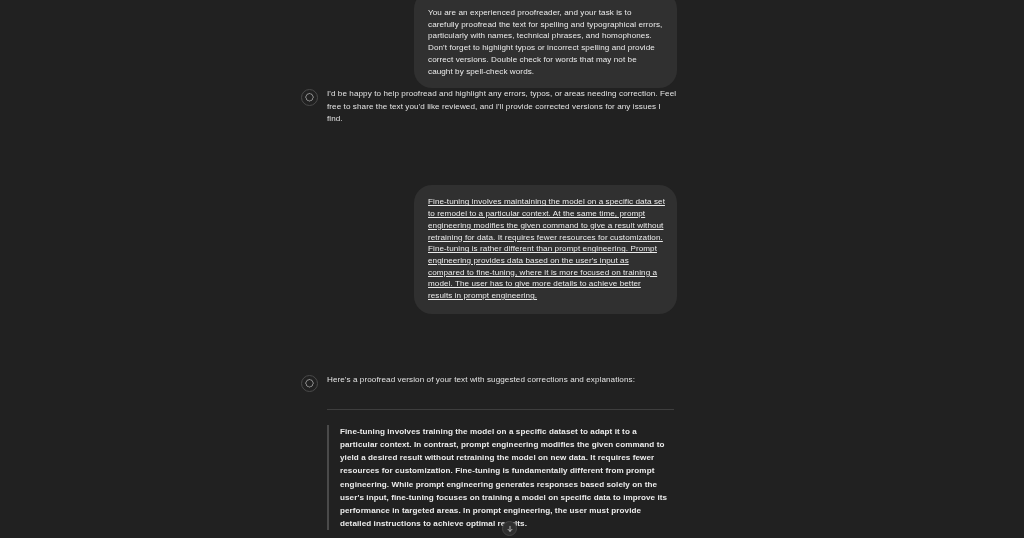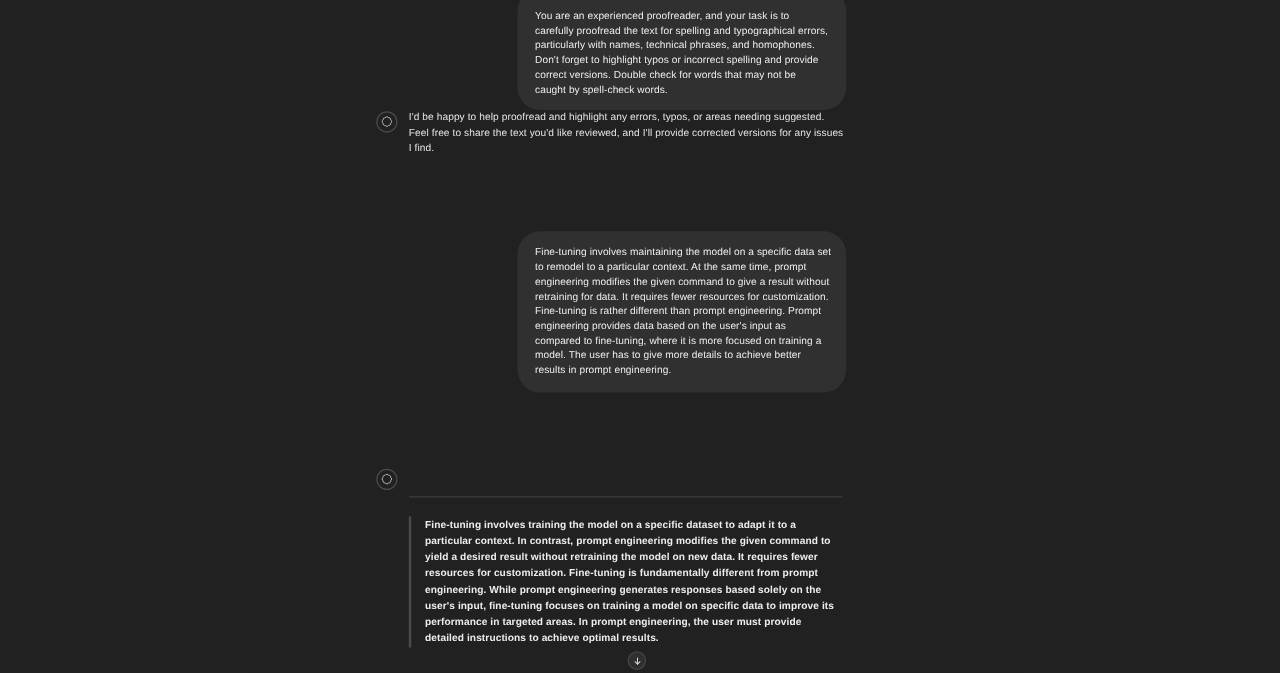--- a/index.html
+++ b/index.html
@@ -52,21 +52,21 @@
 
   
   #user-msg-1-row {
     margin-top: -9px;
   }
   #user-msg-1 {
     padding-top: 16px;
   }
 
   #user-msg-2-row { margin-top: 60px; }
-  #user-msg-2 { padding: 11px 10px 12px 14px; }
+  #user-msg-2 { padding: 11px 10px 12px 14px; text-decoration: underline; }
 
   
   .assistant-row {
     display: flex;
     align-items: flex-start;
     gap: 0;
     width: 100%;
     position: relative;
   }
 
@@ -146,36 +146,37 @@
       <div class="user-bubble" id="user-msg-1">You are an experienced proofreader, and your task is to carefully proofread the text for spelling and typographical errors, particularly with names, technical phrases, and homophones. Don't forget to highlight typos or incorrect spelling and provide correct versions. Double check for words that may not be caught by spell-check words.</div>
     </div>
 
     <div class="assistant-row" id="assistant-msg-1">
       <div class="avatar">
         <svg width="11" height="11" viewBox="0 0 24 24" fill="none" stroke="#c9c9c9" stroke-width="1.6">
           <path d="M12 3.2c1.4 0 2.4.6 2.9 1.6 1.1-.2 2.2.1 2.9.9.8.8 1 1.9.8 2.9 1 .6 1.6 1.6 1.6 2.9s-.6 2.3-1.6 2.9c.2 1-.1 2.1-.8 2.9-.8.8-1.9 1.1-2.9.9-.6 1-1.6 1.6-2.9 1.6s-2.3-.6-2.9-1.6c-1 .2-2.1-.1-2.9-.9-.8-.8-1-1.9-.8-2.9-1-.6-1.6-1.6-1.6-2.9s.6-2.3 1.6-2.9c-.2-1 .1-2.1.8-2.9.8-.8 1.9-1.1 2.9-.9.6-1 1.6-1.6 2.9-1.6z"></path>
         </svg>
       </div>
       <div class="assistant-body">
-        <p class="md-p">I'd be happy to help proofread and highlight any errors, typos, or areas needing suggested. Feel free to share the text you'd like reviewed, and I'll provide corrected versions for any issues I find.</p>
+        <p class="md-p">I'd be happy to help proofread and highlight any errors, typos, or areas needing correction. Feel free to share the text you'd like reviewed, and I'll provide corrected versions for any issues I find.</p>
       </div>
     </div>
 
     <div class="user-row" id="user-msg-2-row">
       <div class="user-bubble" id="user-msg-2">Fine-tuning involves maintaining the model on a specific data set to remodel to a particular context. At the same time, prompt engineering modifies the given command to give a result without retraining for data. It requires fewer resources for customization. Fine-tuning is rather different than prompt engineering. Prompt engineering provides data based on the user's input as compared to fine-tuning, where it is more focused on training a model. The user has to give more details to achieve better results in prompt engineering.</div>
     </div>
 
     <div class="assistant-row" id="assistant-msg-2-row">
       <div class="avatar">
         <svg width="11" height="11" viewBox="0 0 24 24" fill="none" stroke="#c9c9c9" stroke-width="1.6">
           <path d="M12 3.2c1.4 0 2.4.6 2.9 1.6 1.1-.2 2.2.1 2.9.9.8.8 1 1.9.8 2.9 1 .6 1.6 1.6 1.6 2.9s-.6 2.3-1.6 2.9c.2 1-.1 2.1-.8 2.9-.8.8-1.9 1.1-2.9.9-.6 1-1.6 1.6-2.9 1.6s-2.3-.6-2.9-1.6c-1 .2-2.1-.1-2.9-.9-.8-.8-1-1.9-.8-2.9-1-.6-1.6-1.6-1.6-2.9s.6-2.3 1.6-2.9c-.2-1 .1-2.1.8-2.9.8-.8 1.9-1.1 2.9-.9.6-1 1.6-1.6 2.9-1.6z"></path>
         </svg>
       </div>
       <div class="assistant-body">
 
+        <p class="md-p">Here's a proofread version of your text with suggested corrections and explanations:</p>
 
         <div class="divider"></div>
 
         <div class="quote-block">Fine-tuning involves training the model on a specific dataset to adapt it to a particular context. In contrast, prompt engineering modifies the given command to yield a desired result without retraining the model on new data. It requires fewer resources for customization. Fine-tuning is fundamentally different from prompt engineering. While prompt engineering generates responses based solely on the user's input, fine-tuning focuses on training a model on specific data to improve its performance in targeted areas. In prompt engineering, the user must provide detailed instructions to achieve optimal results.</div>
 
       </div>
     </div>
 
   </div>
 </div>

